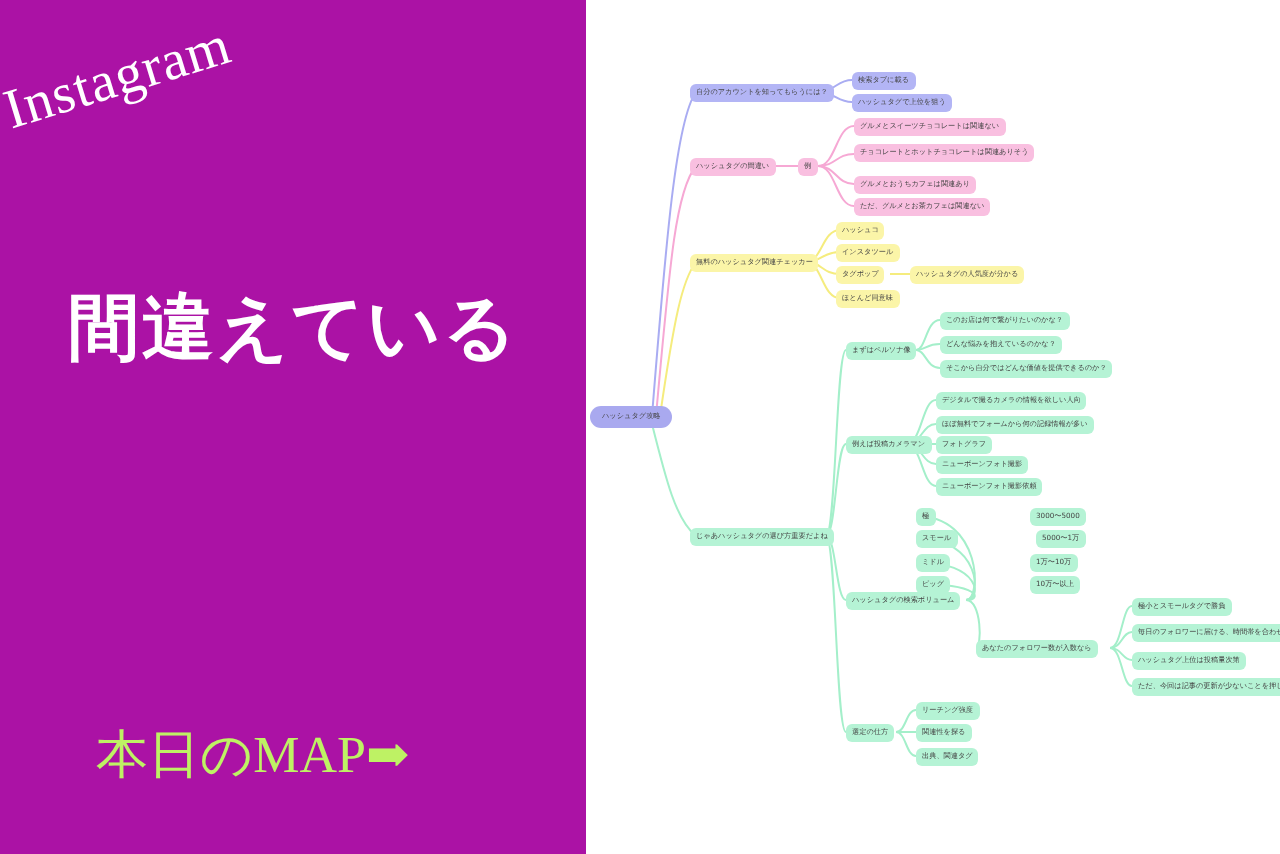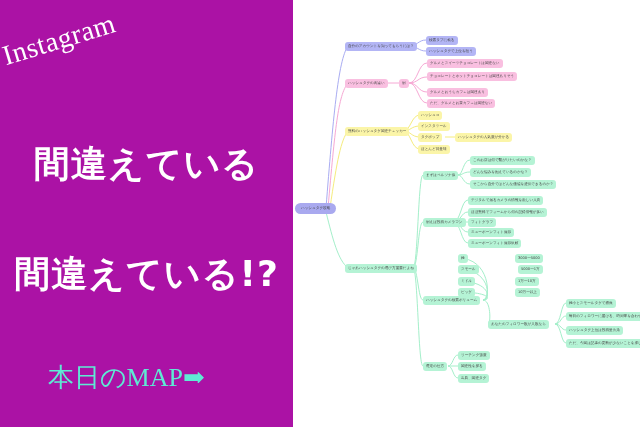--- a/index.html
+++ b/index.html
@@ -3,37 +3,36 @@
 <meta charset="utf-8">
 <style>
   html, body { margin:0; padding:0; }
   body { width:640px; height:427px; position:relative; overflow:hidden; background:#ffffff; font-family:"DejaVu Sans", sans-serif; }
   .left { position:absolute; left:0; top:0; width:293px; height:427px; background:#ab12a5; }
   .insta { position:absolute; left:8px; top:40px; color:#fff; font-family:"Liberation Serif","DejaVu Serif", serif; font-size:28px; transform:rotate(-17deg); transform-origin:left bottom; letter-spacing:0.5px; }
   .headline { position:absolute; left:0; width:293px; text-align:center; color:#fff; font-weight:bold; font-size:36px; letter-spacing:1px; }
   .h1 { top:140px; }
   .h2 { top:196px; }
   .h3 { top:250px; }
-  .mapbtn { position:absolute; left:48px; top:360px; color:#5eead4; font-family:"Liberation Serif","DejaVu Serif", serif; font-size:26px; }
+  .mapbtn { position:absolute; left:48px; top:360px; color:#bef264; font-family:"Liberation Serif","DejaVu Serif", serif; font-size:26px; }
   .right { position:absolute; left:293px; top:0; width:347px; height:427px; }
   svg.links { position:absolute; left:0; top:0; }
   .node { position:absolute; font-size:3.6px; line-height:4.5px; padding:2px 3px; border-radius:3px; color:#444; white-space:nowrap; }
   .root { background:#a9a9ef; border-radius:8px; padding:3px 6px; }
   .blue { background:#b3b5f5; }
   .pink { background:#f9bfe0; }
   .yellow { background:#fbf5a8; }
   .green { background:#b5f3d5; }
 </style>
 </head>
 <body>
 
 <div class="left">
   <div class="insta">Instagram</div>
   <div class="headline h1">間違えている</div>
-  <div class="headline h3">間違えている!?</div>
   <div class="mapbtn">本日のMAP➡</div>
 </div>
 
 <div class="right">
   <svg class="links" width="347" height="427" fill="none" stroke-width="1">
 
     <path d="M33 208 C 40 120, 45 60, 55 46" stroke="#a9acf2"></path>
     <path d="M35 208 C 42 130, 45 95, 55 83" stroke="#f6a8d4"></path>
     <path d="M37 208 C 44 160, 48 140, 55 131" stroke="#f5ec7e"></path>
     <path d="M33 212 C 40 240, 45 260, 55 268" stroke="#a4efca"></path>

